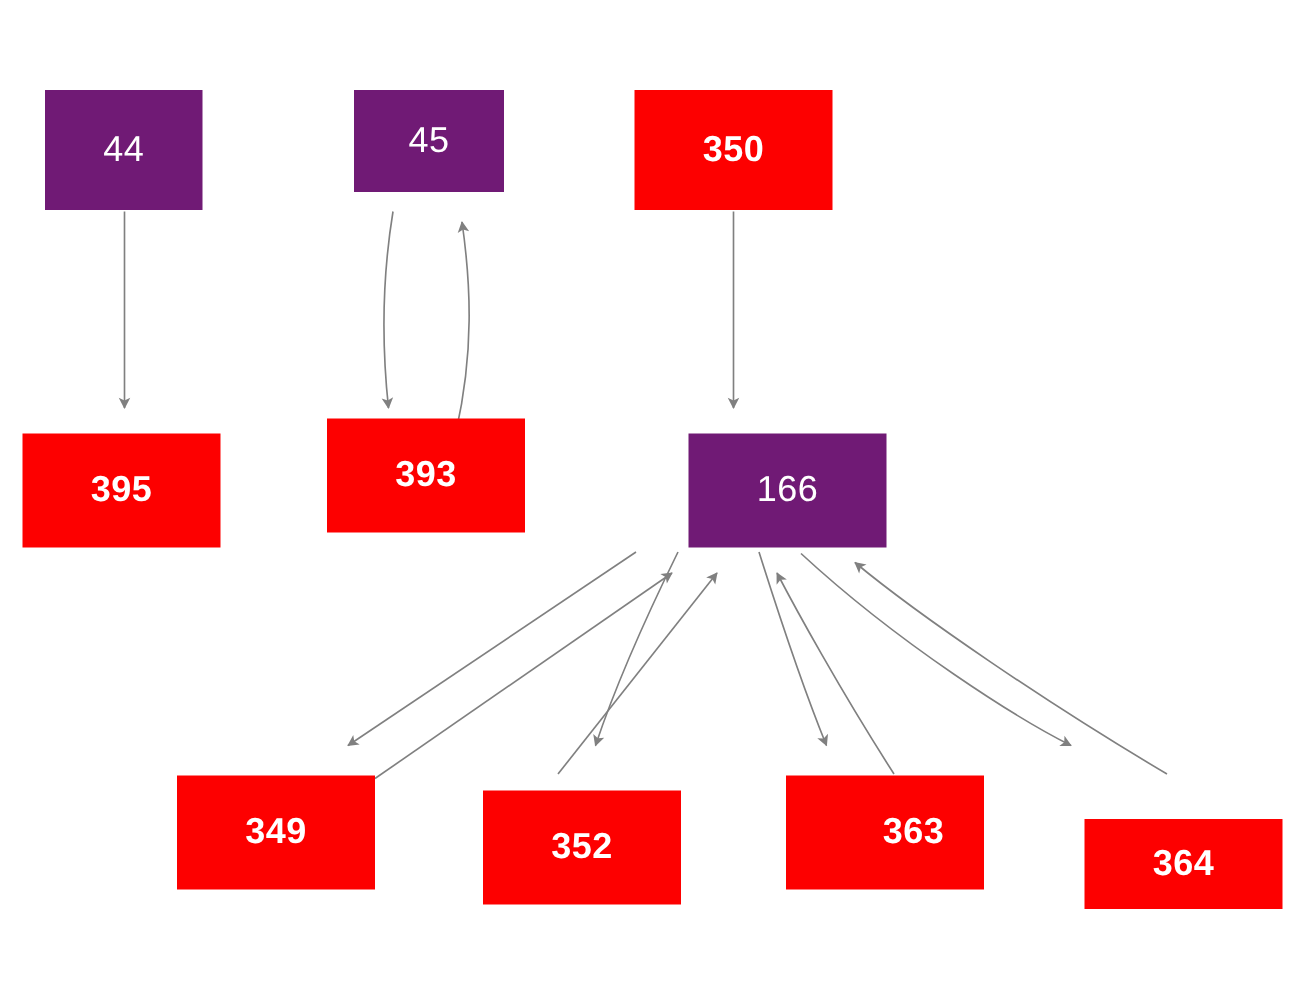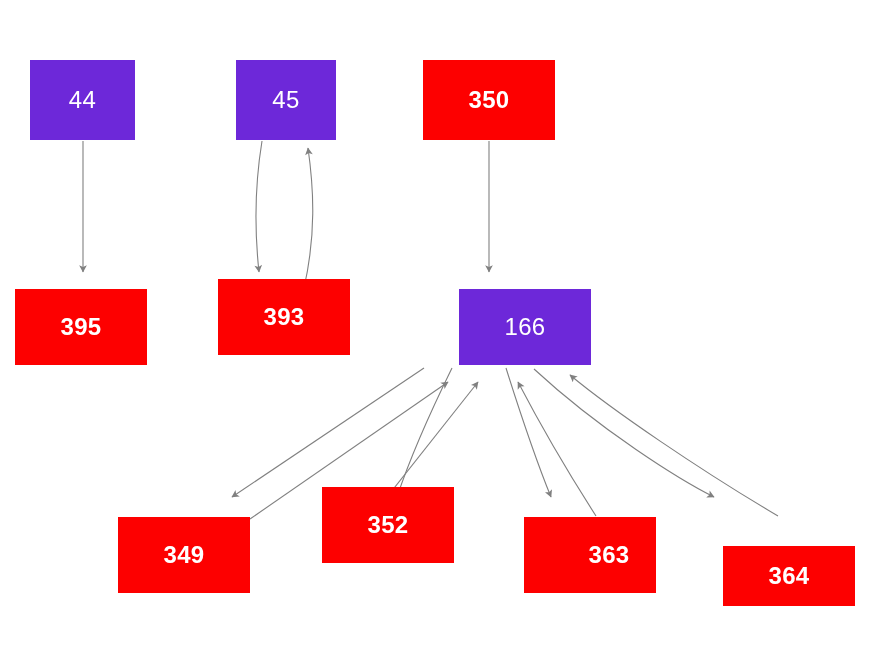--- a/index.html
+++ b/index.html
@@ -30,21 +30,21 @@
     align-items: center;
     justify-content: center;
     color: #ffffff;
     font-family: "Liberation Sans", sans-serif;
     font-size: 24px;
     font-weight: 400;
     line-height: 1;
     letter-spacing: 0.3px;
     box-sizing: border-box;
   }
-  .node-blue { background: #6d28d9; }
+  .node-blue { background: #701a75; }
   .node-red  { background: #fd0000; font-weight: bold; }
   .node-label {
     pointer-events: none;
     user-select: none;
   }
 </style>
 </head>
 <body>
 
 <div id="graph-canvas">
@@ -68,39 +68,39 @@
         <path d="M 596,516 C 560,460 530,405 518,382" fill="none" stroke="#808080" stroke-width="1.1" marker-end="url(#arrowhead)"></path>
         <path d="M 534,369 C 600,430 680,480 714,497" fill="none" stroke="#808080" stroke-width="1.1" marker-end="url(#arrowhead)"></path>
         <path d="M 778,516 C 700,470 612,410 570,375" fill="none" stroke="#808080" stroke-width="1.1" marker-end="url(#arrowhead)"></path>
       </g>
   </svg>
 
   <div id="node-group">
       <div class="graph-node node-blue" style="left: 30px; top: 60px; width: 105px; height: 80px;">
         <span class="node-label">44</span>
       </div>
-      <div class="graph-node node-blue" style="left: 236px; top: 60px; width: 100px; height: 80px;">
+      <div class="graph-node node-blue" style="left: 236px; top: 60px; width: 100px; height: 68px;">
         <span class="node-label">45</span>
       </div>
       <div class="graph-node node-red" style="left: 423px; top: 60px; width: 132px; height: 80px;">
         <span class="node-label">350</span>
       </div>
       <div class="graph-node node-red" style="left: 15px; top: 289px; width: 132px; height: 76px; text-align: right;">
         <span class="node-label">395</span>
       </div>
       <div class="graph-node node-red" style="left: 218px; top: 279px; width: 132px; height: 76px;">
         <span class="node-label">393</span>
       </div>
       <div class="graph-node node-blue" style="left: 423px; top: 289px; width: 132px; height: 76px; margin-left: 36px;">
         <span class="node-label">166</span>
       </div>
       <div class="graph-node node-red" style="left: 118px; top: 517px; width: 132px; height: 76px; text-align: right;">
         <span class="node-label">349</span>
       </div>
-      <div class="graph-node node-red" style="left: 322px; top: 487px; width: 132px; height: 76px;">
+      <div class="graph-node node-red" style="left: 322px; top: 527px; width: 132px; height: 76px;">
         <span class="node-label">352</span>
       </div>
       <div class="graph-node node-red" style="left: 524px; top: 517px; width: 132px; height: 76px; padding-left: 38px;">
         <span class="node-label">363</span>
       </div>
       <div class="graph-node node-red" style="left: 723px; top: 517px; width: 132px; height: 60px; margin-top: 29px;">
         <span class="node-label">364</span>
       </div>
     </div>
 

